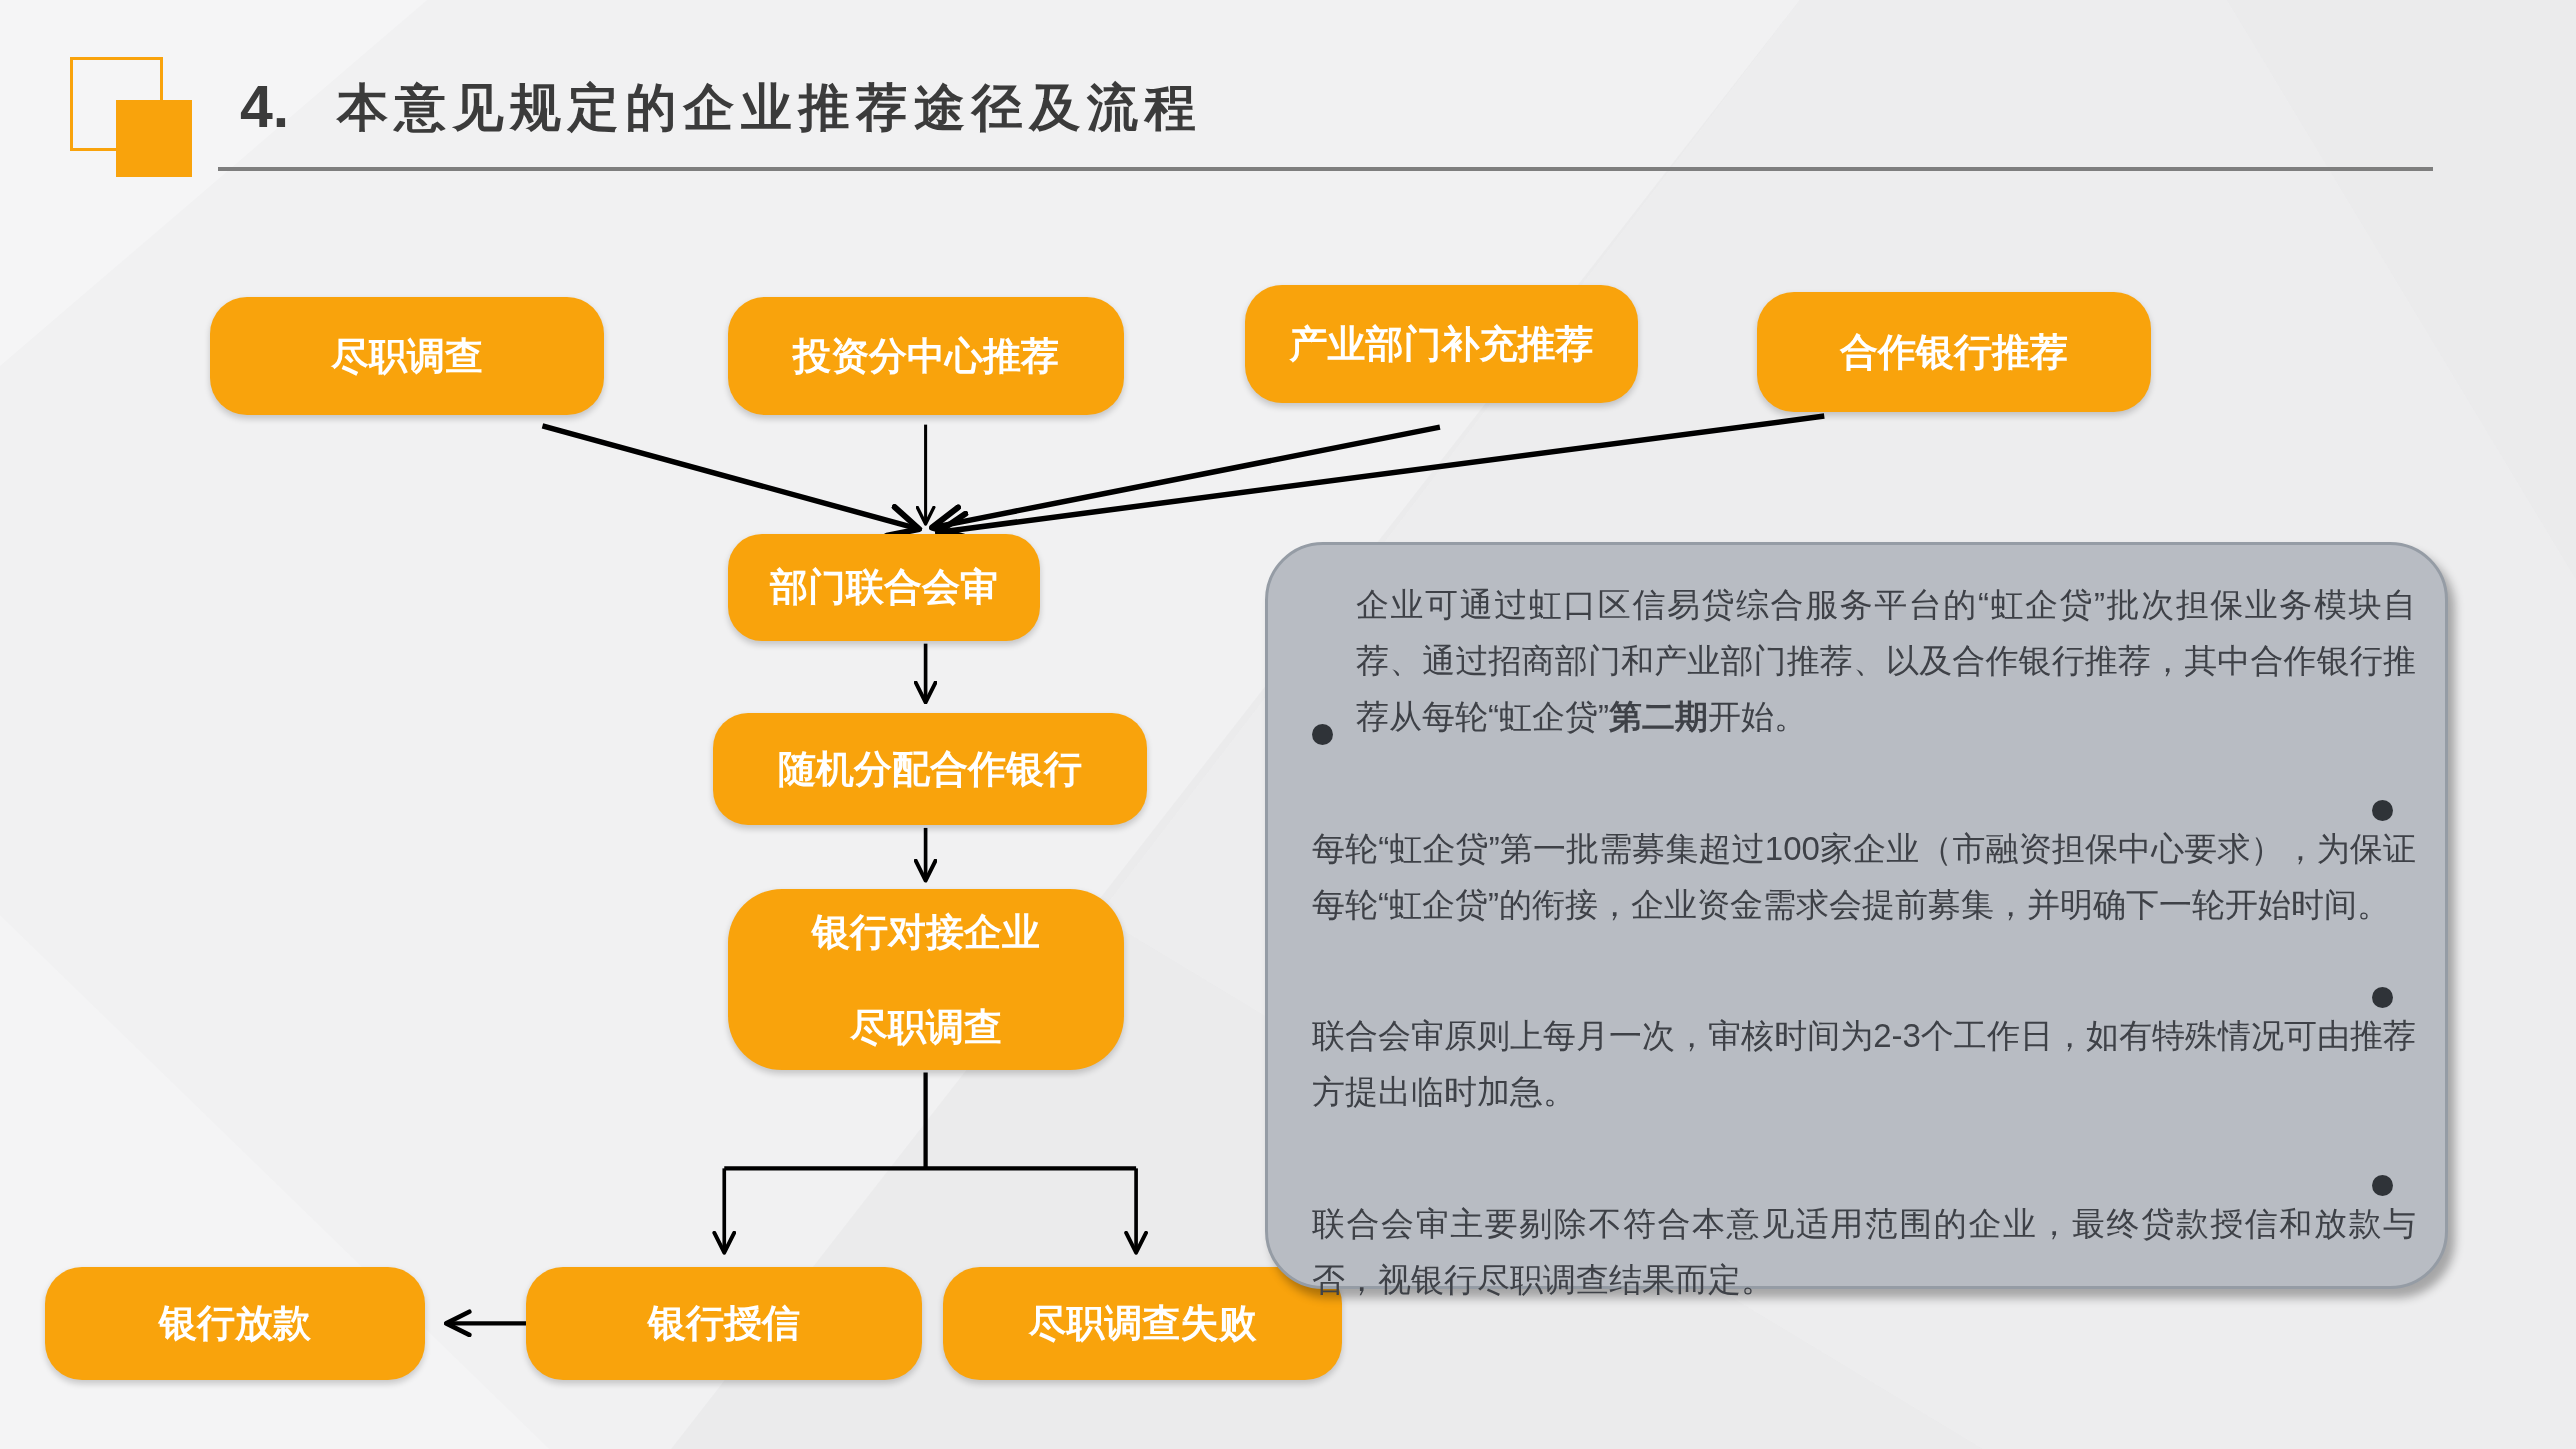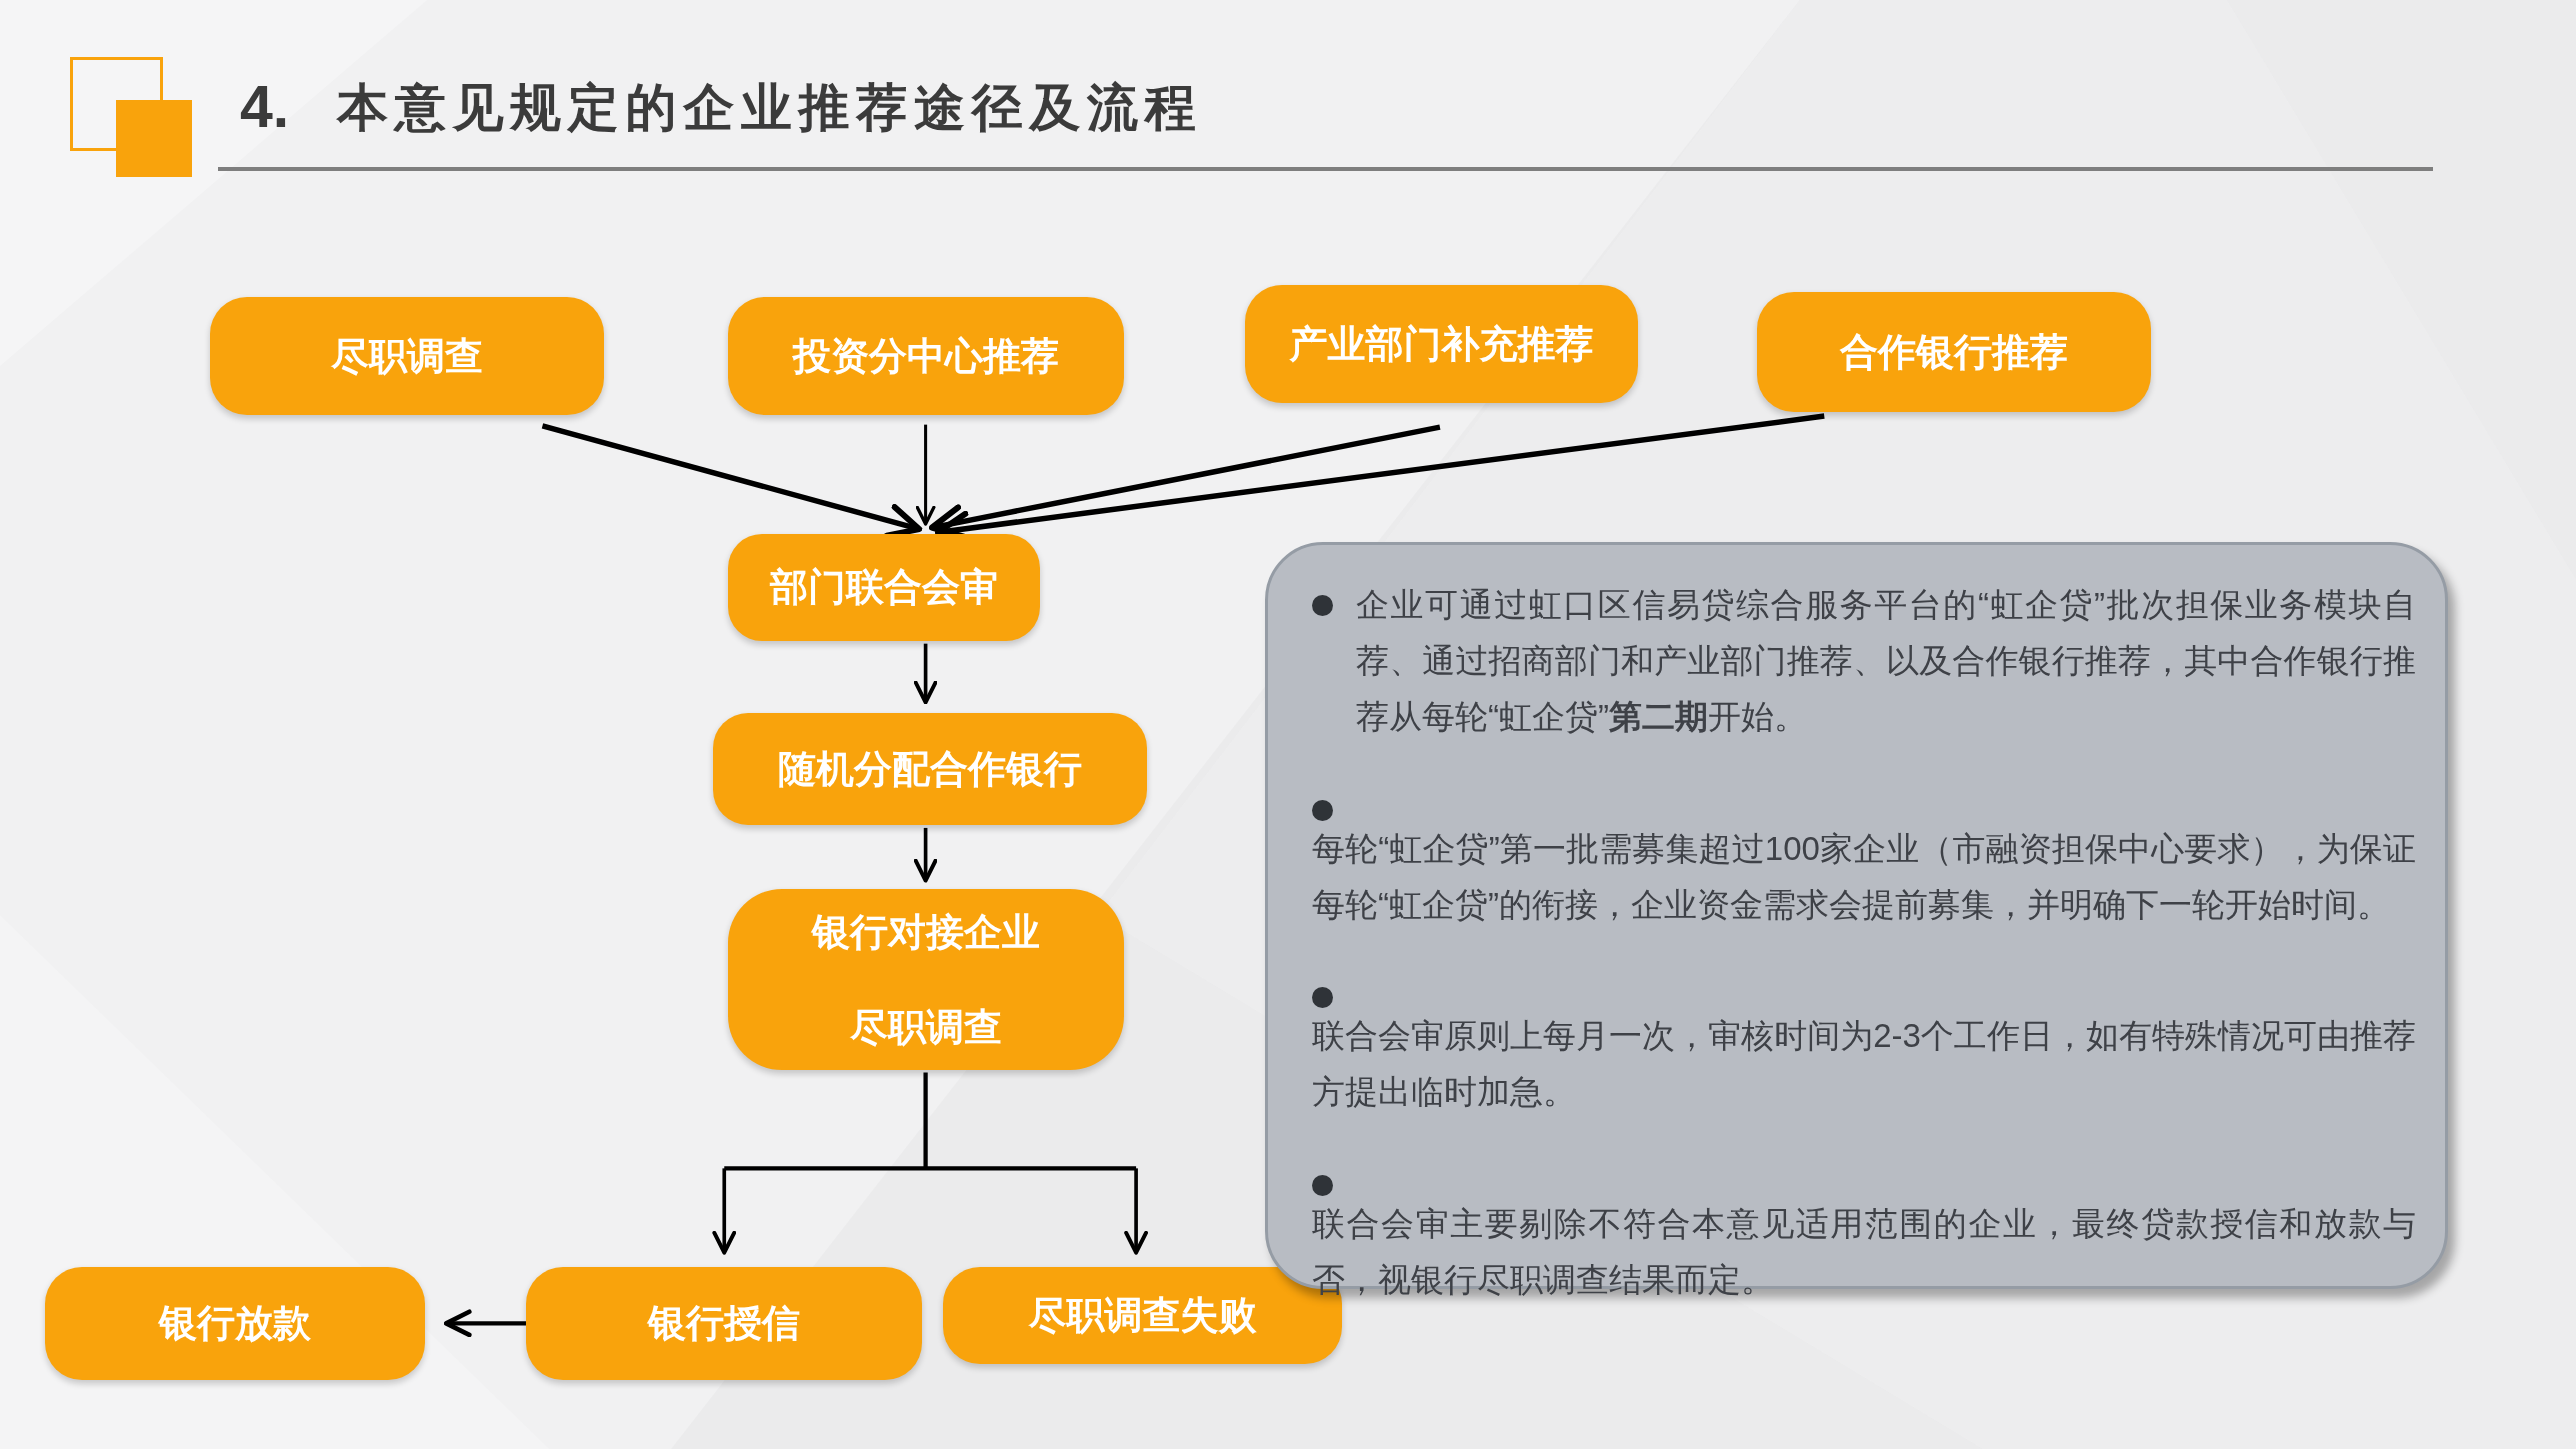--- a/index.html
+++ b/index.html
@@ -56,40 +56,40 @@
 
   #n-src1{left:210px; top:297px; width:394px;height:118px;}
   #n-src2{left:728px;top:297px; width:396px;height:118px;}
   #n-src3{left:1245px;top:285px; width:393px;height:118px;}
   #n-src4{left:1757px;top:292px; width:394px;height:120px;}
   #n-review{left:728px;top:534px; width:312px;height:107px;border-radius:34px;}
   #n-assign{left:713px;top:713px;width:434px;height:112px;border-radius:35px;}
   #n-dd{left:728px;top:889px;width:396px;height:181px;}
   #n-loan{left:45px;  top:1267px;width:380px;height:113px;}
   #n-credit{left:526px; top:1267px;width:396px;height:113px;}
-  #n-fail{left:943px;top:1267px;width:399px;height:97px;}
+  #n-fail{left:943px;top:1267px;width:399px;height:113px;}
 
   
   .arrows{position:absolute;left:0;top:0;width:100%;height:100%;pointer-events:none;}
   .arrows path{fill:none;stroke:#000000;}
 
   
   .notes{
     position:absolute;left:1265px;top:542px;width:1183px;height:747px;
     box-sizing:border-box;
     background:#b8bcc3;
     border:3.7px solid #959ca5;
     border-radius:58px;
     box-shadow:6.1px 8.5px 9.8px rgba(0,0,0,0.30);
     padding:32px 29px 24.4px 44px;
     color:#3e4147;
     font-size:33px;
     line-height:56px;
   }
-  .bullet{display:flex;align-items:flex-start;}
+  .bullet{display:flex;align-items:flex-end;}
   .bullet + .bullet{margin-top:37px;flex-direction:column;}
   .bullet .dot{
     flex:0 0 auto;
     width:21px;height:21px;border-radius:50%;
     background:#2f3338;
     margin:17.7px 23px 0 0;
   }
   .bullet .btxt{flex:1 1 auto;text-align:justify;}
   .bullet .btxt b{font-weight:bold;}
 </style>

